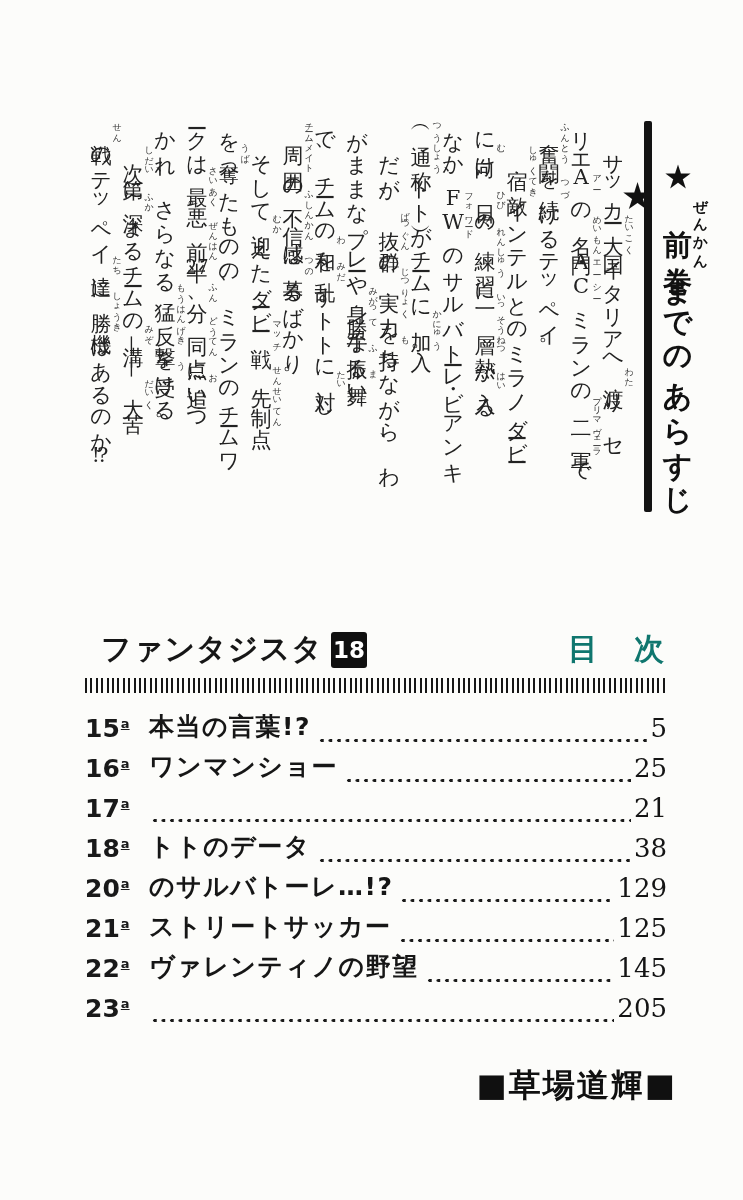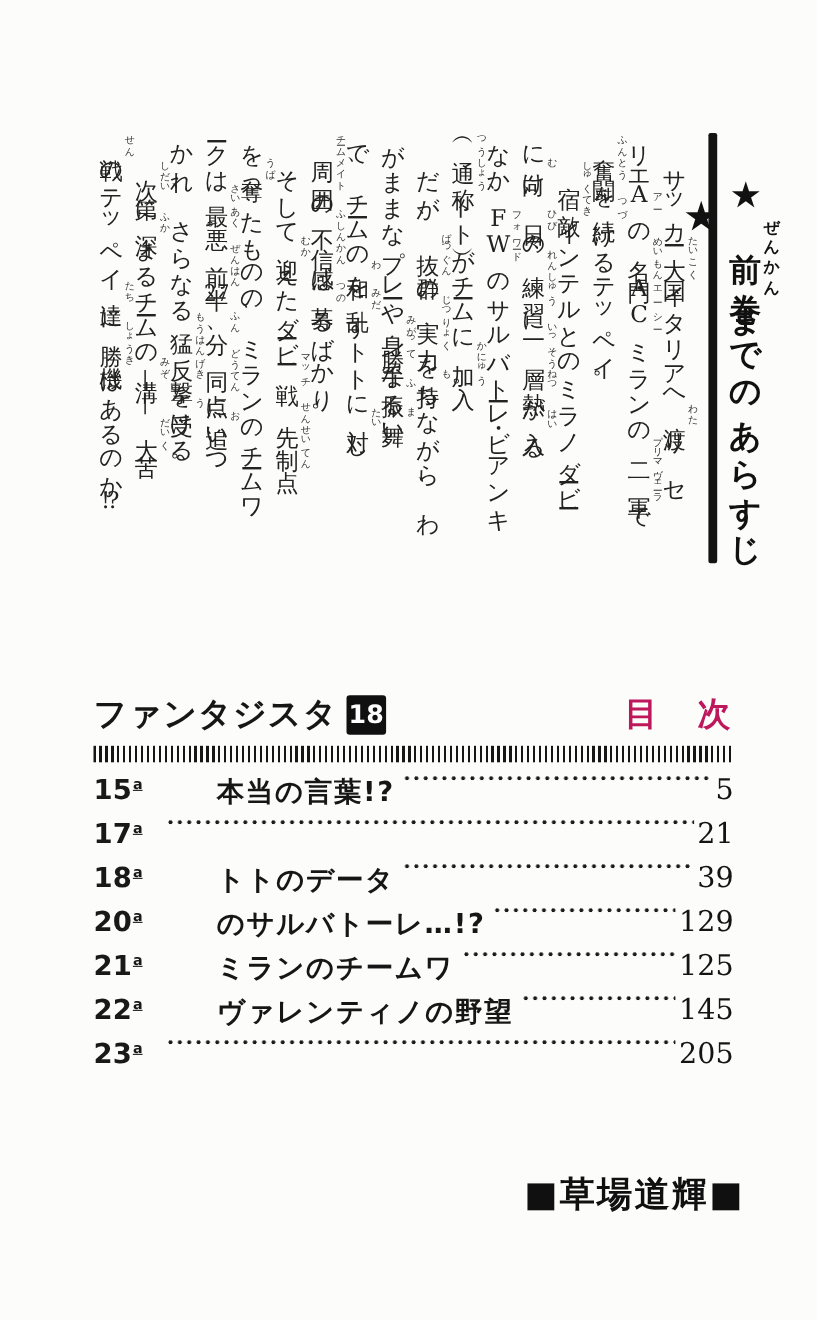--- a/index.html
+++ b/index.html
@@ -33,45 +33,45 @@
     font-family:"DejaVu Serif","Liberation Serif",serif;
   }
   .up{text-orientation:upright;}
   .tcy{text-combine-upright:all;-webkit-text-combine:horizontal;}
   
   .toc-header{
     position:absolute;top:629px;left:85px;width:582px;
     display:flex;align-items:center;
     font-family:"DejaVu Sans","Liberation Sans",sans-serif;
   }
-  .toc-series{font-size:30px;font-weight:bold;letter-spacing:1px;color:#161616;}
+  .toc-series{font-size:30px;font-weight:bold;letter-spacing:1px;color:#161616;margin-left:16px;}
   .toc-volume{
     margin-left:8px;width:36px;height:36px;border-radius:3px;
     background:#101010;color:#fff;
     display:flex;align-items:center;justify-content:center;
     font-size:23px;font-weight:bold;
   }
-  .toc-heading{margin-left:auto;font-size:30px;font-weight:bold;letter-spacing:3px;color:#be185d;}
+  .toc-heading{margin-left:auto;font-size:30px;font-weight:bold;letter-spacing:3px;color:#0f766e;}
   .toc-stripes{
     position:absolute;top:678px;left:85px;width:582px;height:15px;
     background:repeating-linear-gradient(90deg,#161616 0 2px,transparent 2px 5.4px);
   }
   .toc-list{
     position:absolute;top:703px;left:85px;width:582px;
     font-family:"DejaVu Sans","Liberation Sans",sans-serif;
   }
-  .toc-row{display:flex;align-items:flex-start;height:40px;}
+  .toc-row{display:flex;align-items:flex-end;height:40px;}
   .toc-num{
     width:64px;font-size:25px;font-weight:bold;color:#191919;
     flex:0 0 auto;
   }
   .ord{font-size:13px;vertical-align:9px;text-decoration:underline;margin-left:1px;}
   .toc-title{
     font-size:25px;font-weight:bold;letter-spacing:1.5px;color:#161616;
-    white-space:nowrap;flex:0 0 auto;padding-right:5px;margin-left:48px;
+    white-space:nowrap;flex:0 0 auto;padding-right:5px;
   }
   .toc-dots{
     flex:1 1 auto;height:5px;margin:2px 3px 0 3px;
     background-image:radial-gradient(circle at 3px 2.5px,#1a1a1a 1.6px,transparent 2px);
     background-size:8.5px 5px;background-repeat:repeat-x;background-position:left center;
   }
   .toc-page{
     flex:0 0 auto;font-size:26px;color:#141414;text-align:right;
     font-family:"DejaVu Serif","Liberation Serif",serif;
   }
@@ -116,39 +116,45 @@
   <div class="toc-stripes"></div>
 
   <div class="toc-list">
       <div class="toc-row">
         <span class="toc-num">15<span class="ord">a</span></span>
         <span class="toc-title">本当の言葉!?</span>
         <span class="toc-dots"></span>
         <span class="toc-page">5</span>
       </div>
       <div class="toc-row">
+        <span class="toc-num">16<span class="ord">a</span></span>
+        <span class="toc-title">ワンマンショー</span>
+        <span class="toc-dots"></span>
+        <span class="toc-page">25</span>
+      </div>
+      <div class="toc-row">
         <span class="toc-num">17<span class="ord">a</span></span>
         <span class="toc-dots"></span>
         <span class="toc-page">21</span>
       </div>
       <div class="toc-row">
         <span class="toc-num">18<span class="ord">a</span></span>
         <span class="toc-title">トトのデータ</span>
         <span class="toc-dots"></span>
-        <span class="toc-page">39</span>
+        <span class="toc-page">38</span>
       </div>
       <div class="toc-row">
         <span class="toc-num">20<span class="ord">a</span></span>
         <span class="toc-title">のサルバトーレ…!?</span>
         <span class="toc-dots"></span>
         <span class="toc-page">129</span>
       </div>
       <div class="toc-row">
         <span class="toc-num">21<span class="ord">a</span></span>
-        <span class="toc-title">ミランのチームワ</span>
+        <span class="toc-title">ストリートサッカー</span>
         <span class="toc-dots"></span>
         <span class="toc-page">125</span>
       </div>
       <div class="toc-row">
         <span class="toc-num">22<span class="ord">a</span></span>
         <span class="toc-title">ヴァレンティノの野望</span>
         <span class="toc-dots"></span>
         <span class="toc-page">145</span>
       </div>
       <div class="toc-row">

